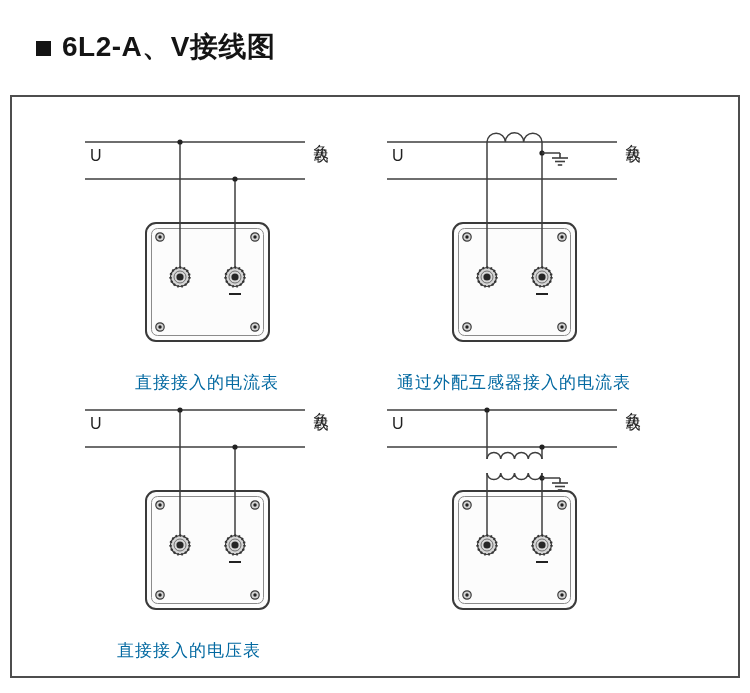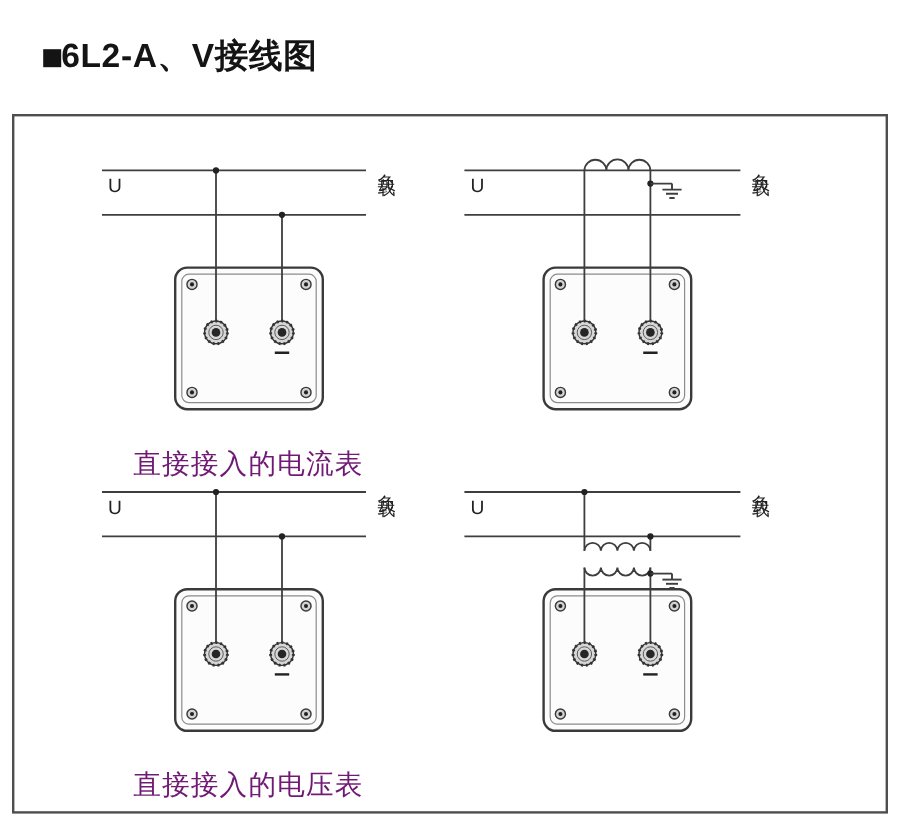--- a/index.html
+++ b/index.html
@@ -3,40 +3,40 @@
 <meta charset="utf-8">
 <style>
   * { margin:0; padding:0; box-sizing:border-box; }
   html,body { width:750px; height:693px; }
   body {
     background:#ffffff;
     font-family:"Liberation Sans","DejaVu Sans",sans-serif;
     position:relative;
     overflow:hidden;
   }
-  .header { position:absolute; left:36px; top:28px; display:flex; align-items:center; }
+  .header { position:absolute; left:36px; top:28px; display:flex; align-items:center; gap:11px; }
   .bullet { width:15px; height:15px; background:#141414; margin-top:3px; }
   h1 { font-size:28px; font-weight:700; color:#141414; letter-spacing:0.5px; }
   .panel {
     position:absolute; left:10px; top:95px; width:730px; height:583px;
     border:2px solid #4e4e4e; background:#fff;
   }
   .diagram { position:absolute; }
   .diagram svg { position:absolute; left:0; top:0; }
   .wire line, .wire path, .coil { stroke:#3e3e3e; stroke-width:1.5; fill:none; }
   .dot { fill:#222; }
   .minus { stroke:#222; stroke-width:2; }
   .u-label { position:absolute; left:30px; top:30px; font-size:16px; color:#222; }
   .load-label {
     position:absolute; top:15px; writing-mode:vertical-rl; text-orientation:upright;
     font-size:15px; color:#222; letter-spacing:4px; line-height:1;
   }
   .caption {
     position:absolute; top:254px; transform:translateX(-50%);
-    font-size:23px; color:#701a75; white-space:nowrap; letter-spacing:1px;
+    font-size:17px; color:#0369a1; white-space:nowrap; letter-spacing:1px;
   }
 </style>
 </head>
 <body>
 
 <svg width="0" height="0" style="position:absolute" aria-hidden="true">
   <defs>
     <g id="meter-body">
       <rect x="1" y="1" width="123" height="118" rx="10" fill="#fcfcfc" stroke="#3a3a3a" stroke-width="2"></rect>
       <rect x="6.5" y="6.5" width="112" height="107" rx="6" fill="none" stroke="#8b8b8b" stroke-width="1"></rect>
@@ -109,20 +109,21 @@
         <circle class="dot" cx="180" cy="36" r="2.6"></circle>
         <line class="coil" x1="180" y1="36" x2="198" y2="36"></line>
         <use href="#ground-sym" x="198" y="36"></use>
       </g>
       <use href="#terminal-knob" x="125" y="160"></use>
       <use href="#terminal-knob" x="180" y="160"></use>
       <line class="minus" x1="174" y1="177" x2="186" y2="177"></line>
     </svg>
     <span class="u-label">U</span>
     <span class="load-label" style="left:264px;">负载</span>
+    <span class="caption" style="left:152px;">通过外配互感器接入的电流表</span>
   </div>
 
   <div class="diagram" style="left:48px; top:288px; width:320px; height:285px;">
     <svg width="320" height="285" viewBox="0 0 320 285">
       <g class="wire">
         <line x1="25" y1="25" x2="245" y2="25"></line>
         <line x1="25" y1="62" x2="245" y2="62"></line>
       </g>
       <use href="#meter-body" x="85" y="105"></use>
       <g class="wire">
@@ -130,21 +131,21 @@
         <line x1="175" y1="62" x2="175" y2="160"></line>
       </g>
       <circle class="dot" cx="120" cy="25" r="2.6"></circle>
       <circle class="dot" cx="175" cy="62" r="2.6"></circle>
       <use href="#terminal-knob" x="120" y="160"></use>
       <use href="#terminal-knob" x="175" y="160"></use>
       <line class="minus" x1="169" y1="177" x2="181" y2="177"></line>
     </svg>
     <span class="u-label">U</span>
     <span class="load-label" style="left:254px;">负载</span>
-    <span class="caption" style="left:147px;">直接接入的电压表</span>
+    <span class="caption" style="left:129px;">直接接入的电压表</span>
   </div>
 
   <div class="diagram" style="left:350px; top:288px; width:345px; height:285px;">
     <svg width="345" height="285" viewBox="0 0 345 285">
       <g class="wire">
         <line x1="25" y1="25" x2="255" y2="25"></line>
         <line x1="25" y1="62" x2="255" y2="62"></line>
       </g>
       <g class="wire">
         <line x1="125" y1="25" x2="125" y2="74"></line>

